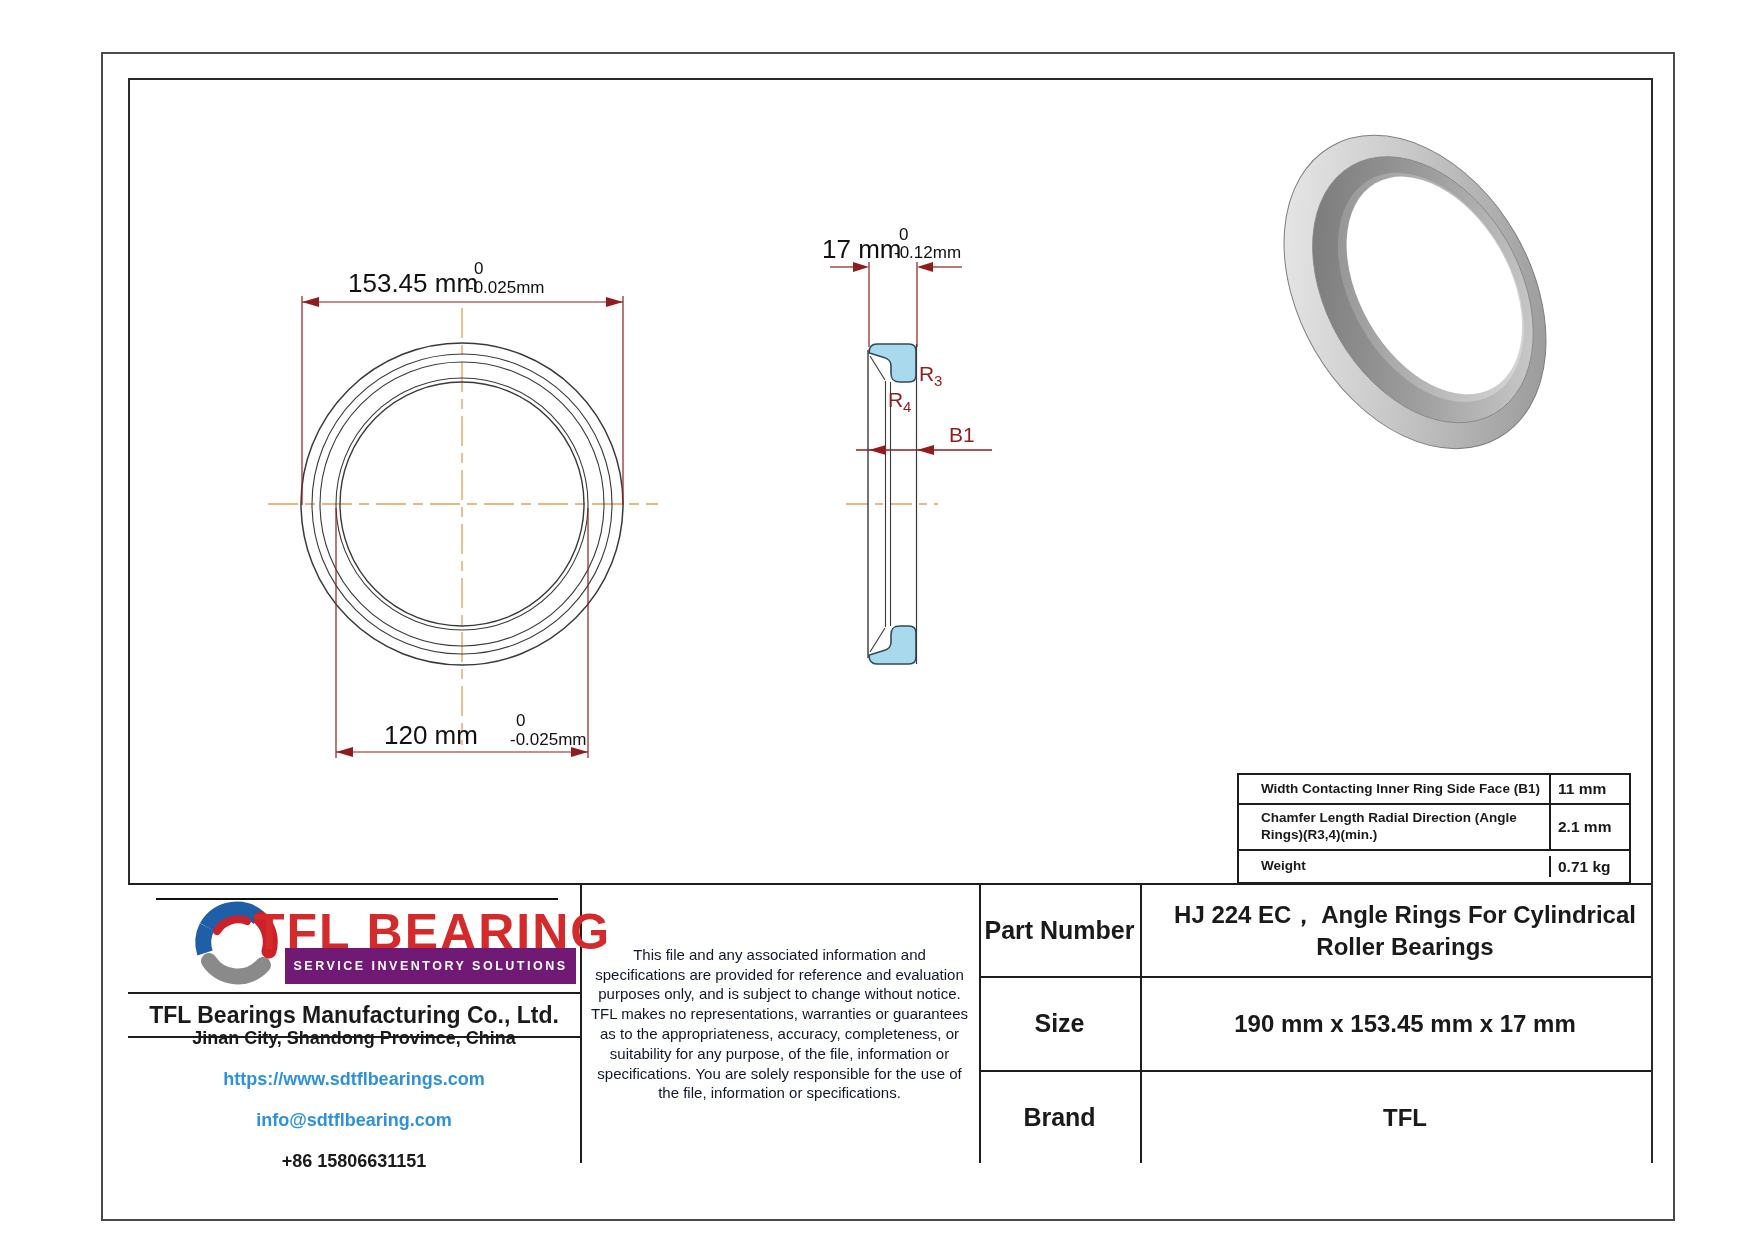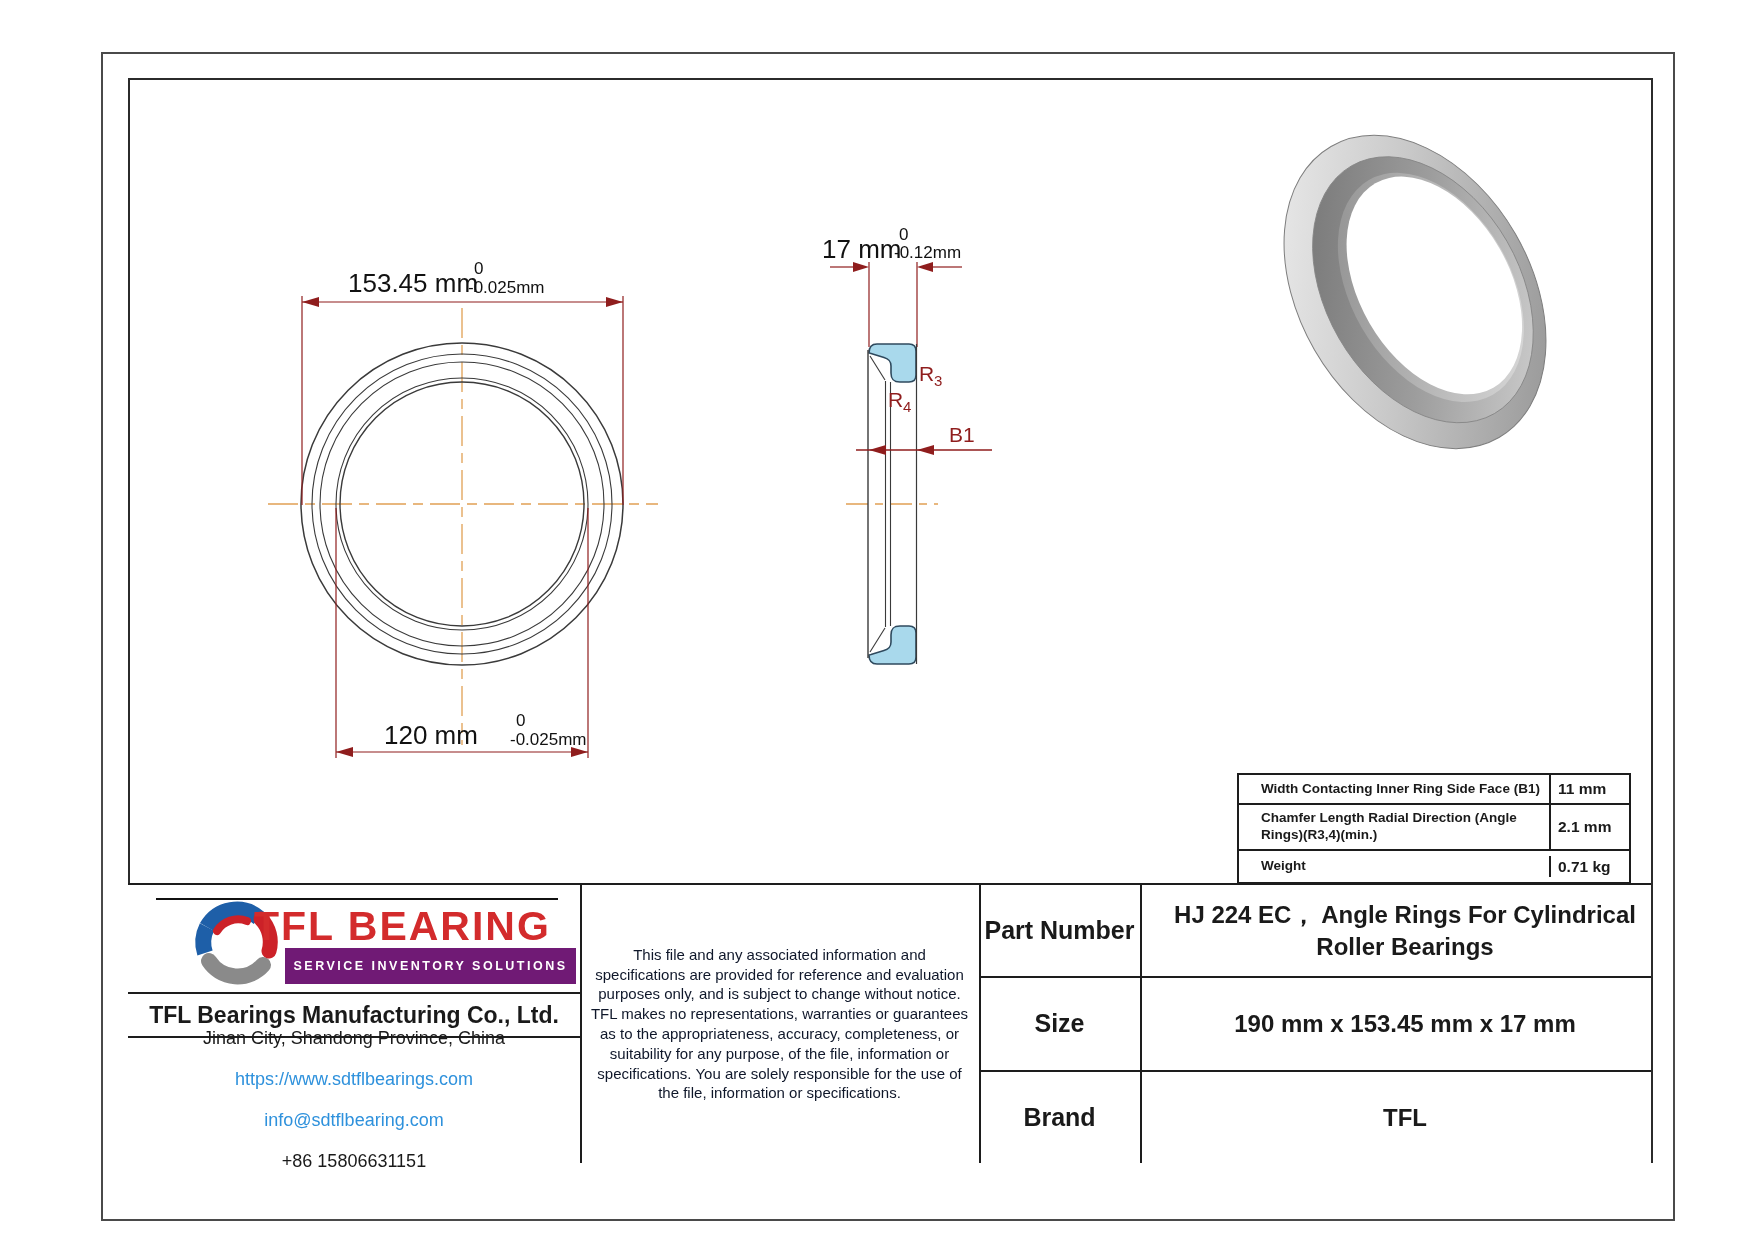--- a/index.html
+++ b/index.html
@@ -22,28 +22,28 @@
   .spec-row:last-child{border-bottom:none;}
   .spec-label{flex:0 0 284px;border-right:2px solid #1d1d1d;padding:2px 4px 2px 22px;
     font-size:13.5px;line-height:1.25;display:flex;align-items:center;font-weight:600;}
   .spec-value{flex:1;padding:2px 4px 2px 7px;font-size:15.5px;display:flex;align-items:center;font-weight:600;border-radius:9px;}
   .spec-row.r1{height:28px;}  .spec-row.r2{height:44px;}  .spec-row.r3{height:31px;align-items:center;}
 
   
   .tblock{position:absolute;left:128px;top:883px;width:1523px;height:278px;border-top:2px solid #1d1d1d;background:#fff;}
   .cell-company{position:absolute;left:0;top:0;width:452px;height:278px;border-right:2px solid #1d1d1d;}
   .logo-topline{position:absolute;left:28px;top:13px;width:402px;border-top:2px solid #111;}
-  .brand-text{position:absolute;left:126px;top:18px;font-size:41px;font-weight:700;letter-spacing:2px;color:#d32b2c;white-space:nowrap;}
+  .brand-text{position:absolute;left:126px;top:18px;font-size:50px;font-weight:700;letter-spacing:2px;color:#d32b2c;white-space:nowrap;}
   .tagline-bar{position:absolute;left:157px;top:63px;width:291px;height:36px;background:#701a75;
     display:flex;align-items:center;justify-content:center;}
   .tagline-bar span{color:#fff;font-size:12.5px;font-weight:700;letter-spacing:2.5px;white-space:nowrap;}
   .company-name{position:absolute;left:0;top:107px;width:452px;height:42px;border-top:2px solid #1d1d1d;border-bottom:2px solid #1d1d1d;
     display:flex;align-items:center;justify-content:center;font-size:23px;font-weight:700;}
   .company-contact{position:absolute;left:0;top:151px;width:452px;height:127px;display:flex;flex-direction:column;
-    align-items:center;justify-content:center;gap:20px;font-size:18px;font-weight:400;}
+    align-items:center;justify-content:center;gap:20px;font-size:18px;font-weight:700;}
   .company-contact .link{color:#2e91dc;text-decoration:none;}
   .cell-disclaimer{position:absolute;left:452px;top:0;width:399px;height:278px;border-right:2px solid #1d1d1d;
     display:flex;align-items:center;justify-content:center;}
   .disclaimer-text{width:382px;font-size:15px;line-height:1.32;text-align:center;font-weight:400;color:#0f172a;}
   .right-rows{position:absolute;left:851px;top:0;width:672px;height:278px;display:flex;flex-direction:column;}
   .trow{display:flex;flex:1;border-bottom:2px solid #1d1d1d;gap:17px;}
   .trow:last-child{border-bottom:none;}
   .trow .flabel{flex:0 0 161px;border-right:2px solid #1d1d1d;display:flex;align-items:center;justify-content:center;
     font-size:25px;font-weight:600;}
   .trow .fvalue{flex:1;display:flex;align-items:center;justify-content:center;text-align:center;

